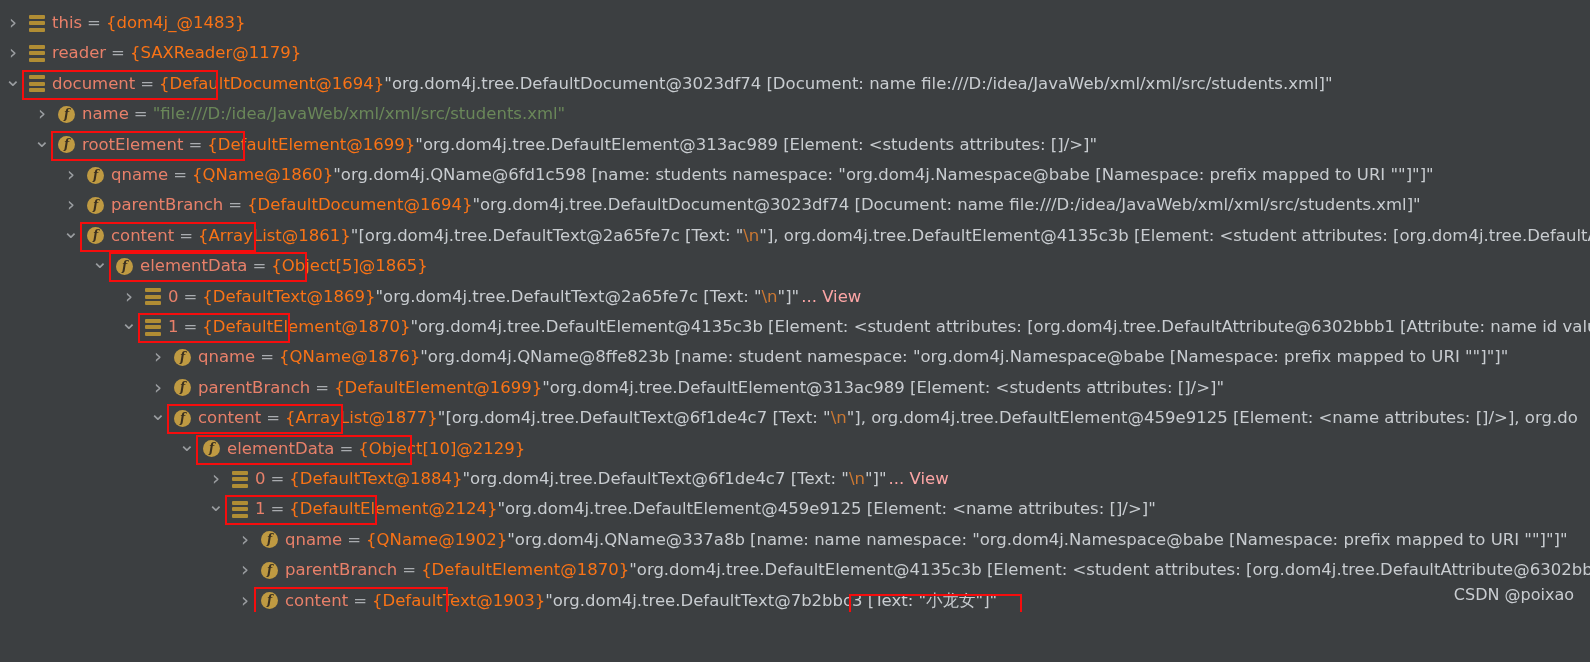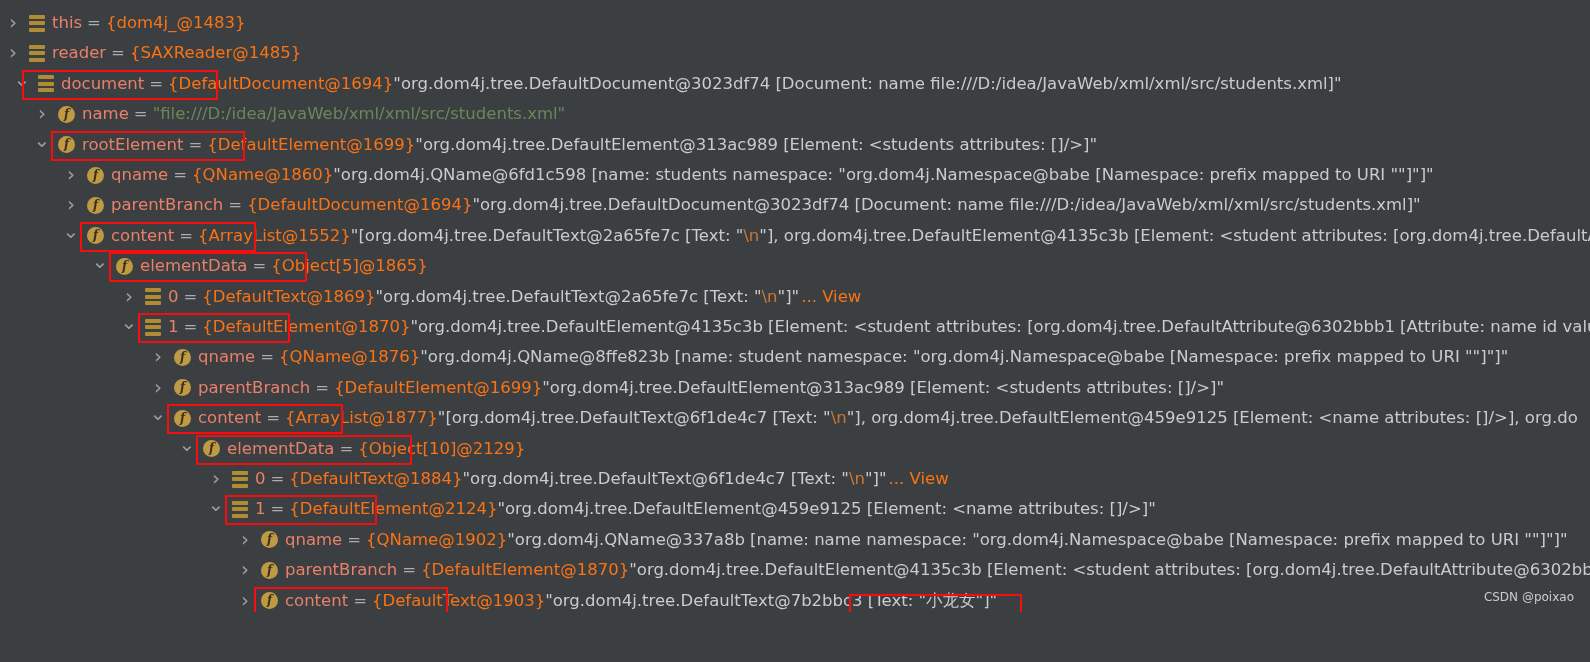--- a/index.html
+++ b/index.html
@@ -81,36 +81,36 @@
     font-family: "DejaVu Serif", serif;
     display: inline-block;
   }
 
   .nm       { color: #e8806a; }
   .eq       { color: #a9acb0; padding: 0 5px; }
   .ty       { color: #f97316; }
   .val      { color: #c8ccd0; }
   .strval   { color: #6a8759; }
   .esc      { color: #cc7832; }
-  .viewlink { color: #f97316; padding-left: 2px; }
+  .viewlink { color: #fca5a5; padding-left: 2px; }
 
   .hl {
     position: absolute;
     border: 2px solid #f60d0d;
     box-sizing: border-box;
     pointer-events: none;
     z-index: 6;
   }
 
   #watermark {
     position: absolute;
     right: 16px;
     bottom: 8px;
     color: #c9cdd1;
-    font-size: 12px;
+    font-size: 16px;
     font-family: "DejaVu Sans", "Liberation Sans", sans-serif;
     z-index: 8;
   }
 </style>
 </head>
 <body>
 
 <div id="debugger-panel">
   <div id="tree">
       <div class="tree-row" style="top: 8px; left: 2px;">
@@ -126,23 +126,23 @@
       </div>
       <div class="tree-row" style="top: 38.4px; left: 2px; justify-content: space-between;">
         <span class="chevron collapsed"></span>
         <span class="icon-var">
           <i></i>
           <i></i>
           <i></i>
         </span>
         <span class="nm">reader</span>
         <span class="eq">=</span>
-        <span class="ty">{SAXReader@1485}</span>
-      </div>
-      <div class="tree-row" style="top: 68.8px; left: 11px;">
+        <span class="ty">{SAXReader@1179}</span>
+      </div>
+      <div class="tree-row" style="top: 68.8px; left: 2px;">
         <span class="chevron expanded"></span>
         <span class="icon-var">
           <i></i>
           <i></i>
           <i></i>
         </span>
         <span class="nm">document</span>
         <span class="eq">=</span>
         <span class="ty">{DefaultDocument@1694}</span>
         <span class="val"> "org.dom4j.tree.DefaultDocument@3023df74 [Document: name file:///D:/idea/JavaWeb/xml/xml/src/students.xml]"</span>
@@ -176,21 +176,21 @@
         <span class="nm">parentBranch</span>
         <span class="eq">=</span>
         <span class="ty">{DefaultDocument@1694}</span>
         <span class="val"> "org.dom4j.tree.DefaultDocument@3023df74 [Document: name file:///D:/idea/JavaWeb/xml/xml/src/students.xml]"</span>
       </div>
       <div class="tree-row" style="top: 220.8px; left: 60px;">
         <span class="chevron expanded"></span>
         <span class="icon-field">f</span>
         <span class="nm">content</span>
         <span class="eq">=</span>
-        <span class="ty">{ArrayList@1552}</span>
+        <span class="ty">{ArrayList@1861}</span>
         <span class="val"> "[org.dom4j.tree.DefaultText@2a65fe7c [Text: "</span>
         <span class="esc">\n</span>
         <span class="val">    "], org.dom4j.tree.DefaultElement@4135c3b [Element: &lt;student attributes: [org.dom4j.tree.DefaultA</span>
       </div>
       <div class="tree-row" style="top: 251.2px; left: 89px;">
         <span class="chevron expanded"></span>
         <span class="icon-field">f</span>
         <span class="nm">elementData</span>
         <span class="eq">=</span>
         <span class="ty">{Object[5]@1865}</span>

